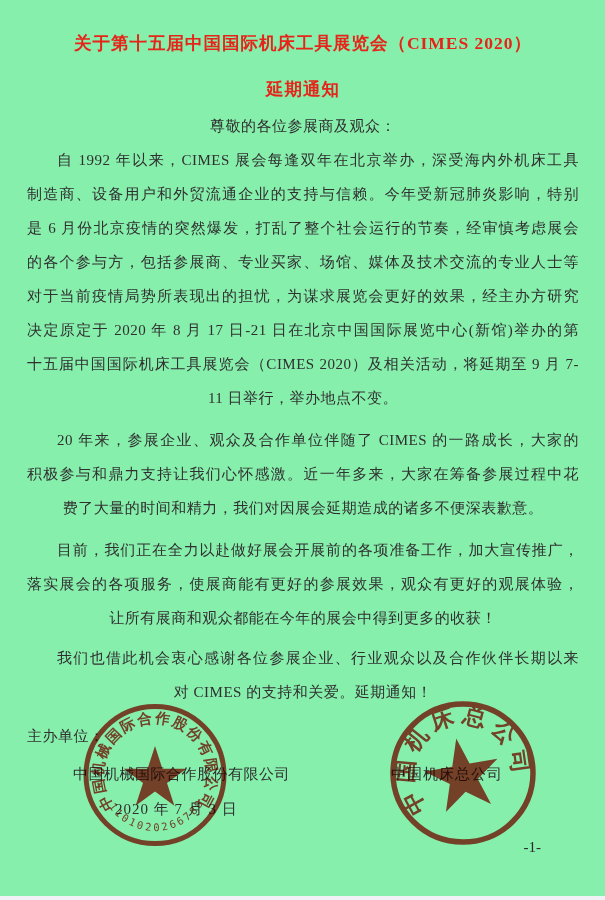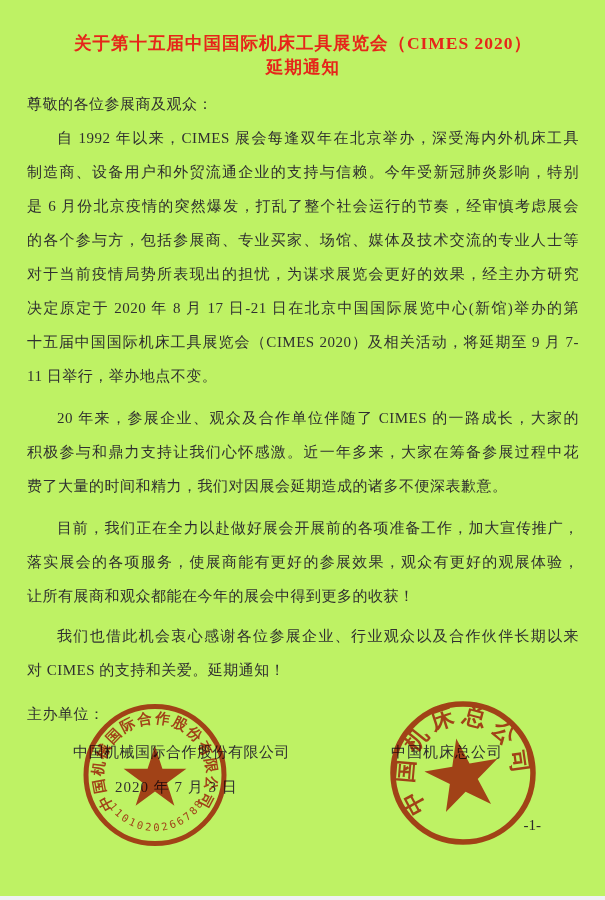--- a/index.html
+++ b/index.html
@@ -4,43 +4,44 @@
 <style>
   html,body{margin:0;padding:0;}
   body{
     background:#ffffff;
     font-family:"Liberation Serif","DejaVu Serif",serif;
   }
   .page{
     position:relative;
     width:605px;height:900px;
     margin:0 auto;
-    background:#bef264;
+    background:#86efac;
     overflow:hidden;
     box-sizing:border-box;
     padding:31px 26px 0 27px;
     color:#333;
   }
   .title{
     text-align:center;
     color:#e6251a;
     font-weight:bold;
     font-size:17.5px;
     line-height:24px;
     letter-spacing:1px;
   }
-  .title.sub{}
+  .title.sub{margin-top:22px;}
   .body-block{margin-top:8px;}
   .line{
     font-size:15px;
     line-height:34px;
     height:34px;
     color:#303030;
     letter-spacing:0.5px;
     overflow:hidden;
+    text-align:center;
   }
   .line.fill{
     text-align:justify;
     text-align-last:justify;
   }
   .line.p-start{text-indent:2em;}
   .line.p-gap{margin-top:8px;}
   .line.p-gap-sm{margin-top:6px;}
   .organizer-row{
     margin-top:12px;

